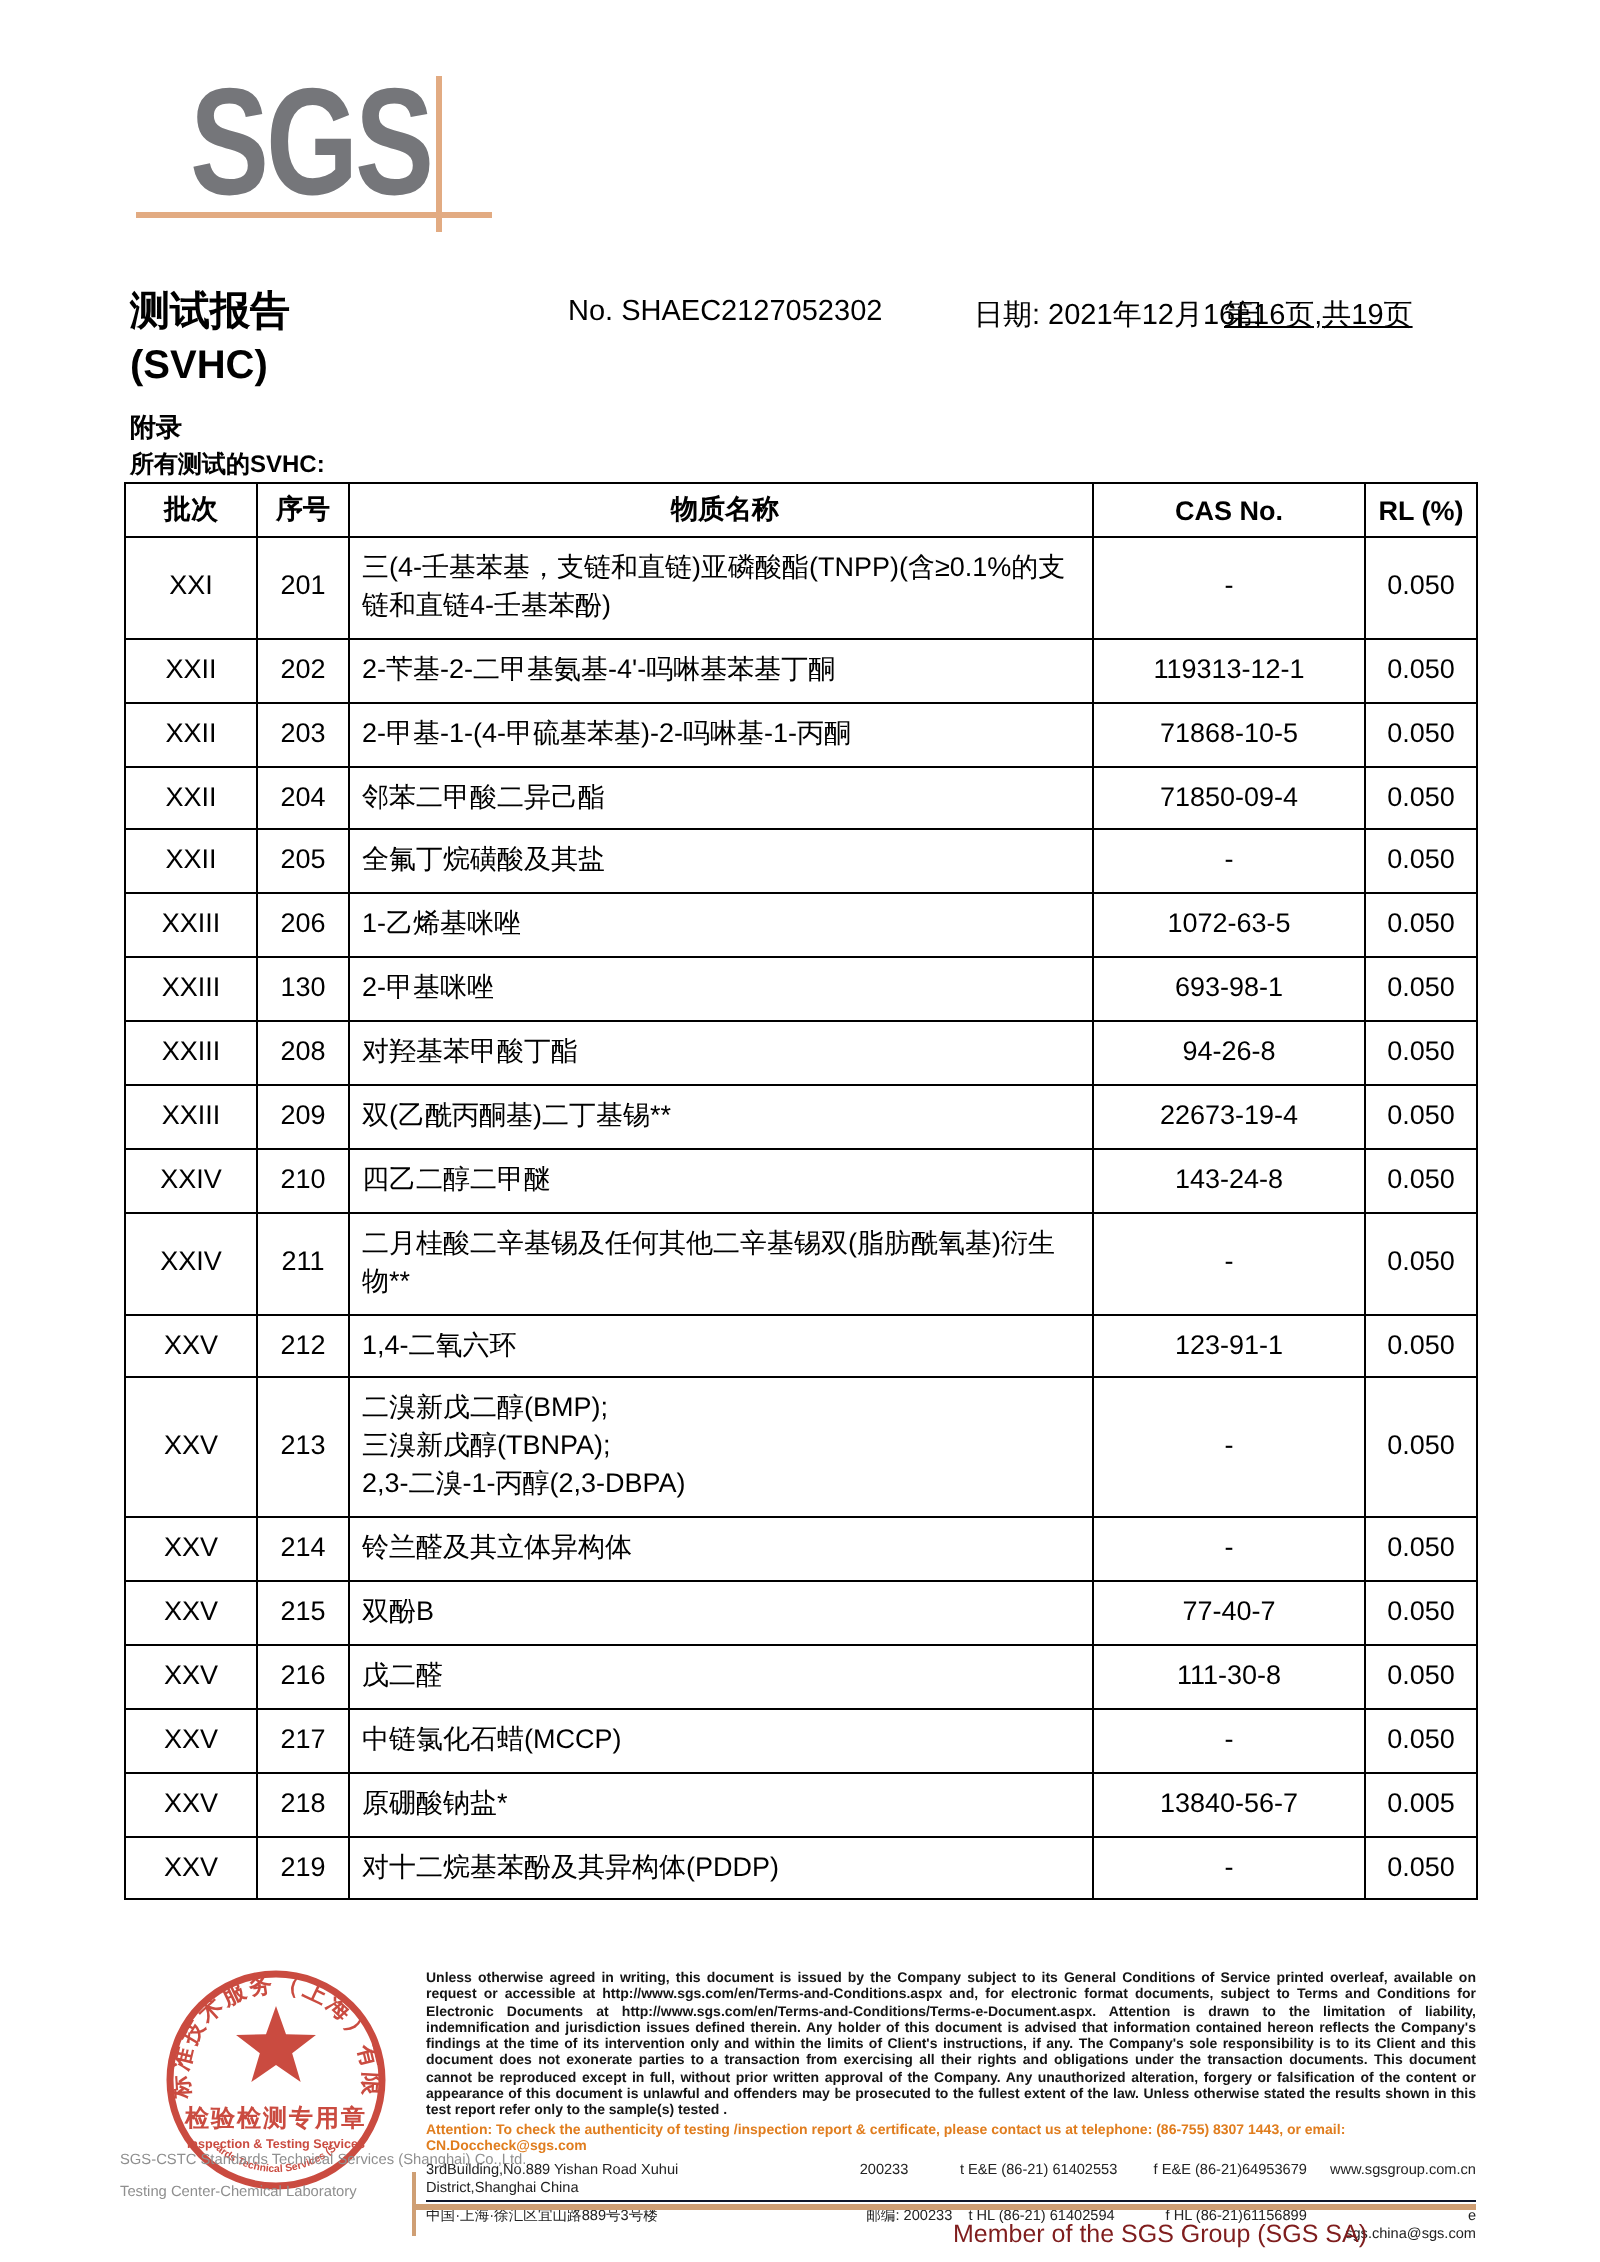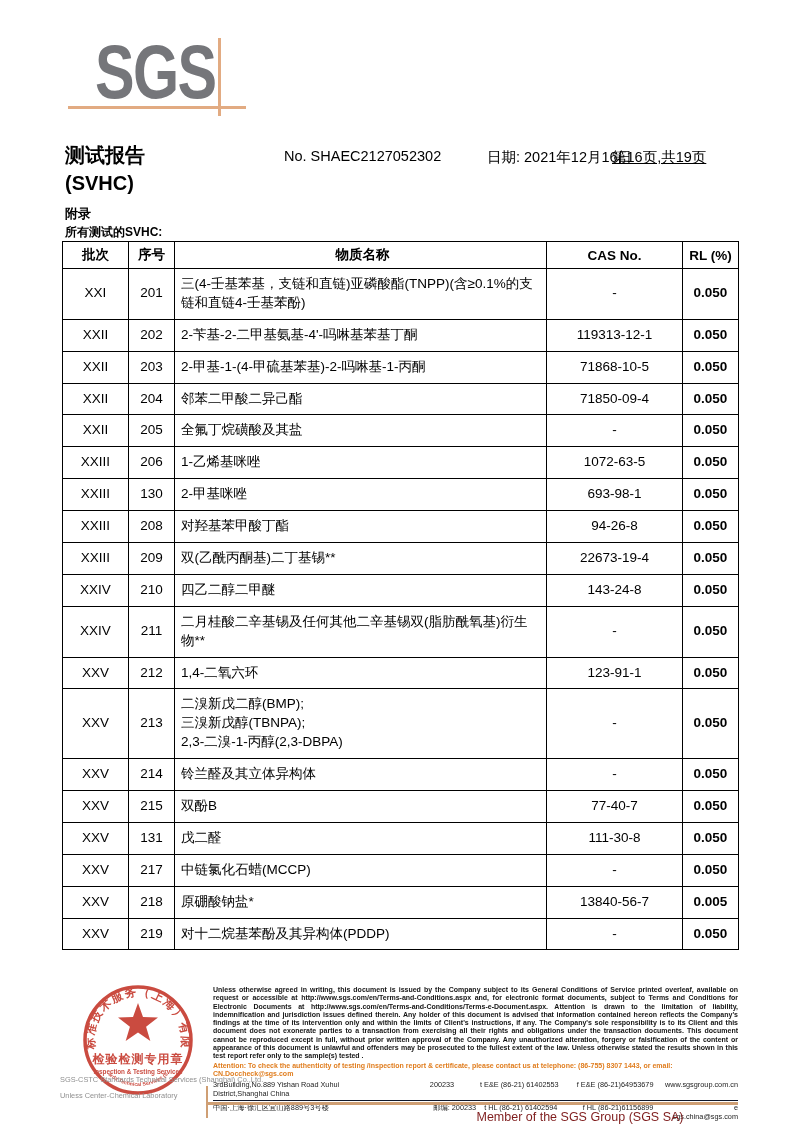--- a/index.html
+++ b/index.html
@@ -37,21 +37,21 @@
     border-collapse:collapse; table-layout:fixed;
     font-size:13.5px;
   }
   table.svhc, table.svhc th, table.svhc td { border:1.5px solid #000; }
   table.svhc th { font-weight:bold; padding:4px 2px; text-align:center; }
   table.svhc td { padding:6px 4px; line-height:1.4; vertical-align:middle; }
   .col-batch { width:66px; text-align:center; }
   .col-no    { width:46px; text-align:center; }
   .col-name  { width:372px; text-align:left; padding-left:6px !important; white-space:pre-line; }
   .col-cas   { width:136px; text-align:center; }
-  .col-rl    { width:56px; text-align:center;font-weight:bold; }
+  .col-rl    { width:56px; text-align:center; }
 
   
   .stamp-svg { position:absolute; left:58px; top:984px; opacity:0.9; }
   .company-lines { position:absolute; left:60px; top:1074px; font-size:7.4px; color:#8f8f8f; line-height:1.6; white-space:nowrap; }
   .company-lines div { margin-bottom:4px; }
 
   .footer-right { position:absolute; left:213px; top:986px; width:525px; }
   .legal {
     font-size:7px; line-height:8.3px; font-weight:bold;
     text-align:justify; color:#151515;
@@ -202,21 +202,21 @@
       </tr>
       <tr>
         <td class="col-batch">XXV</td>
         <td class="col-no">215</td>
         <td class="col-name">双酚B</td>
         <td class="col-cas">77-40-7</td>
         <td class="col-rl">0.050</td>
       </tr>
       <tr>
         <td class="col-batch">XXV</td>
-        <td class="col-no">131</td>
+        <td class="col-no">216</td>
         <td class="col-name">戊二醛</td>
         <td class="col-cas">111-30-8</td>
         <td class="col-rl">0.050</td>
       </tr>
       <tr>
         <td class="col-batch">XXV</td>
         <td class="col-no">217</td>
         <td class="col-name">中链氯化石蜡(MCCP)</td>
         <td class="col-cas">-</td>
         <td class="col-rl">0.050</td>
@@ -250,21 +250,21 @@
   <polygon fill="#c5382c" points="80,19 85,33.1 99.97,33.51 88.08,42.63 92.34,56.99 80,48.5 67.66,56.99 71.92,42.63 60.03,33.51 75,33.1"></polygon>
   <text x="80" y="79" text-anchor="middle" font-size="12" font-weight="bold" fill="#c5382c" letter-spacing="1">检验检测专用章</text>
   <text x="80" y="90" text-anchor="middle" font-size="6.3" font-weight="bold" fill="#c5382c">Inspection &amp; Testing Services</text>
   <text font-size="5.2" font-weight="bold" fill="#c5382c">
     <textPath href="#arcBottom" startOffset="50%" text-anchor="middle">SGS-CSTC Standards Technical Services (Shanghai) Co.,Ltd.</textPath>
   </text>
 </svg>
 
 <div class="company-lines">
   <div>SGS-CSTC Standards Technical Services (Shanghai) Co.,Ltd.</div>
-  <div>Unless Center-Chemical Laboratory</div>
+  <div>Testing Center-Chemical Laboratory</div>
 </div>
 
 <div class="footer-right">
   <div class="legal">Unless otherwise agreed in writing, this document is issued by the Company subject to its General Conditions of Service printed overleaf, available on request or accessible at http://www.sgs.com/en/Terms-and-Conditions.aspx and, for electronic format documents, subject to Terms and Conditions for Electronic Documents at http://www.sgs.com/en/Terms-and-Conditions/Terms-e-Document.aspx. Attention is drawn to the limitation of liability, indemnification and jurisdiction issues defined therein. Any holder of this document is advised that information contained hereon reflects the Company's findings at the time of its intervention only and within the limits of Client's instructions, if any. The Company's sole responsibility is to its Client and this document does not exonerate parties to a transaction from exercising all their rights and obligations under the transaction documents. This document cannot be reproduced except in full, without prior written approval of the Company. Any unauthorized alteration, forgery or falsification of the content or appearance of this document is unlawful and offenders may be prosecuted to the fullest extent of the law. Unless otherwise stated the results shown in this test report refer only to the sample(s) tested .</div>
   <div class="attention">Attention: To check the authenticity of testing /inspection report &amp; certificate, please contact us at telephone: (86-755) 8307 1443, or email: CN.Doccheck@sgs.com</div>
 
   <div class="addr-row">
     <span class="a-addr">3rdBuilding,No.889 Yishan Road Xuhui District,Shanghai China</span>
     <span class="a-postal">200233</span>
     <span class="a-tel">t E&amp;E (86-21) 61402553</span>

